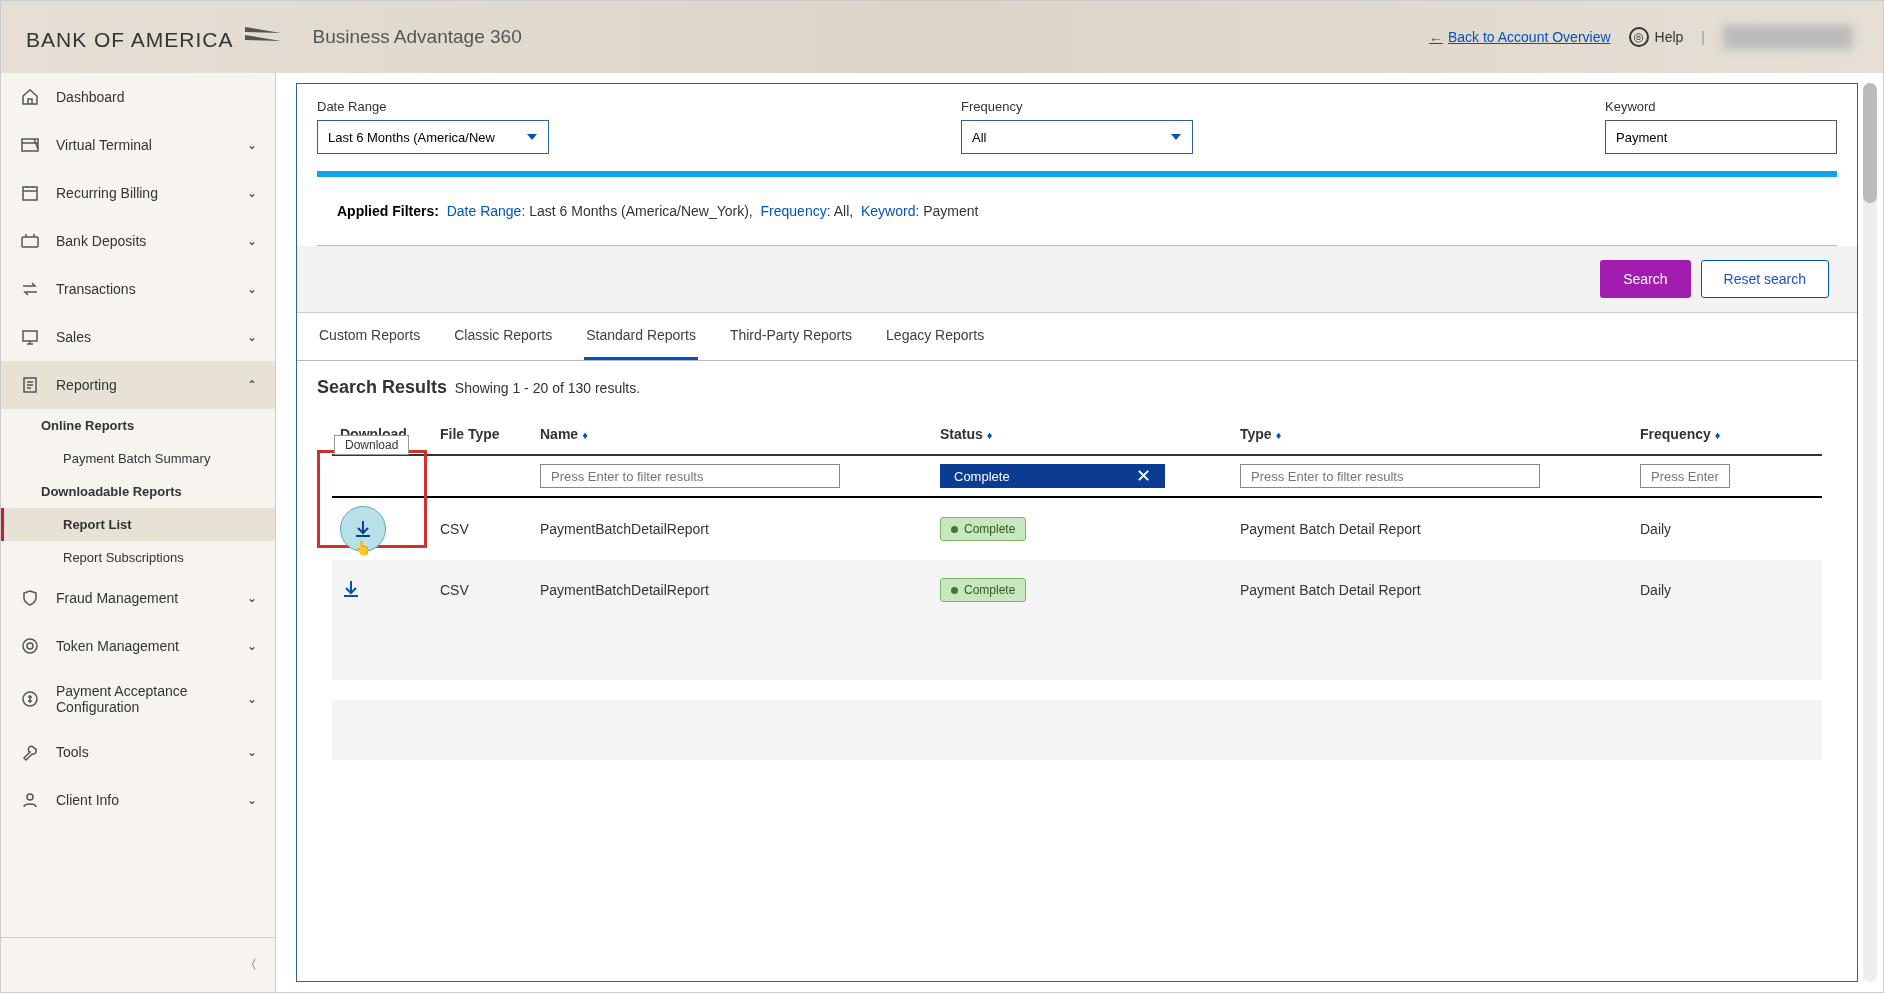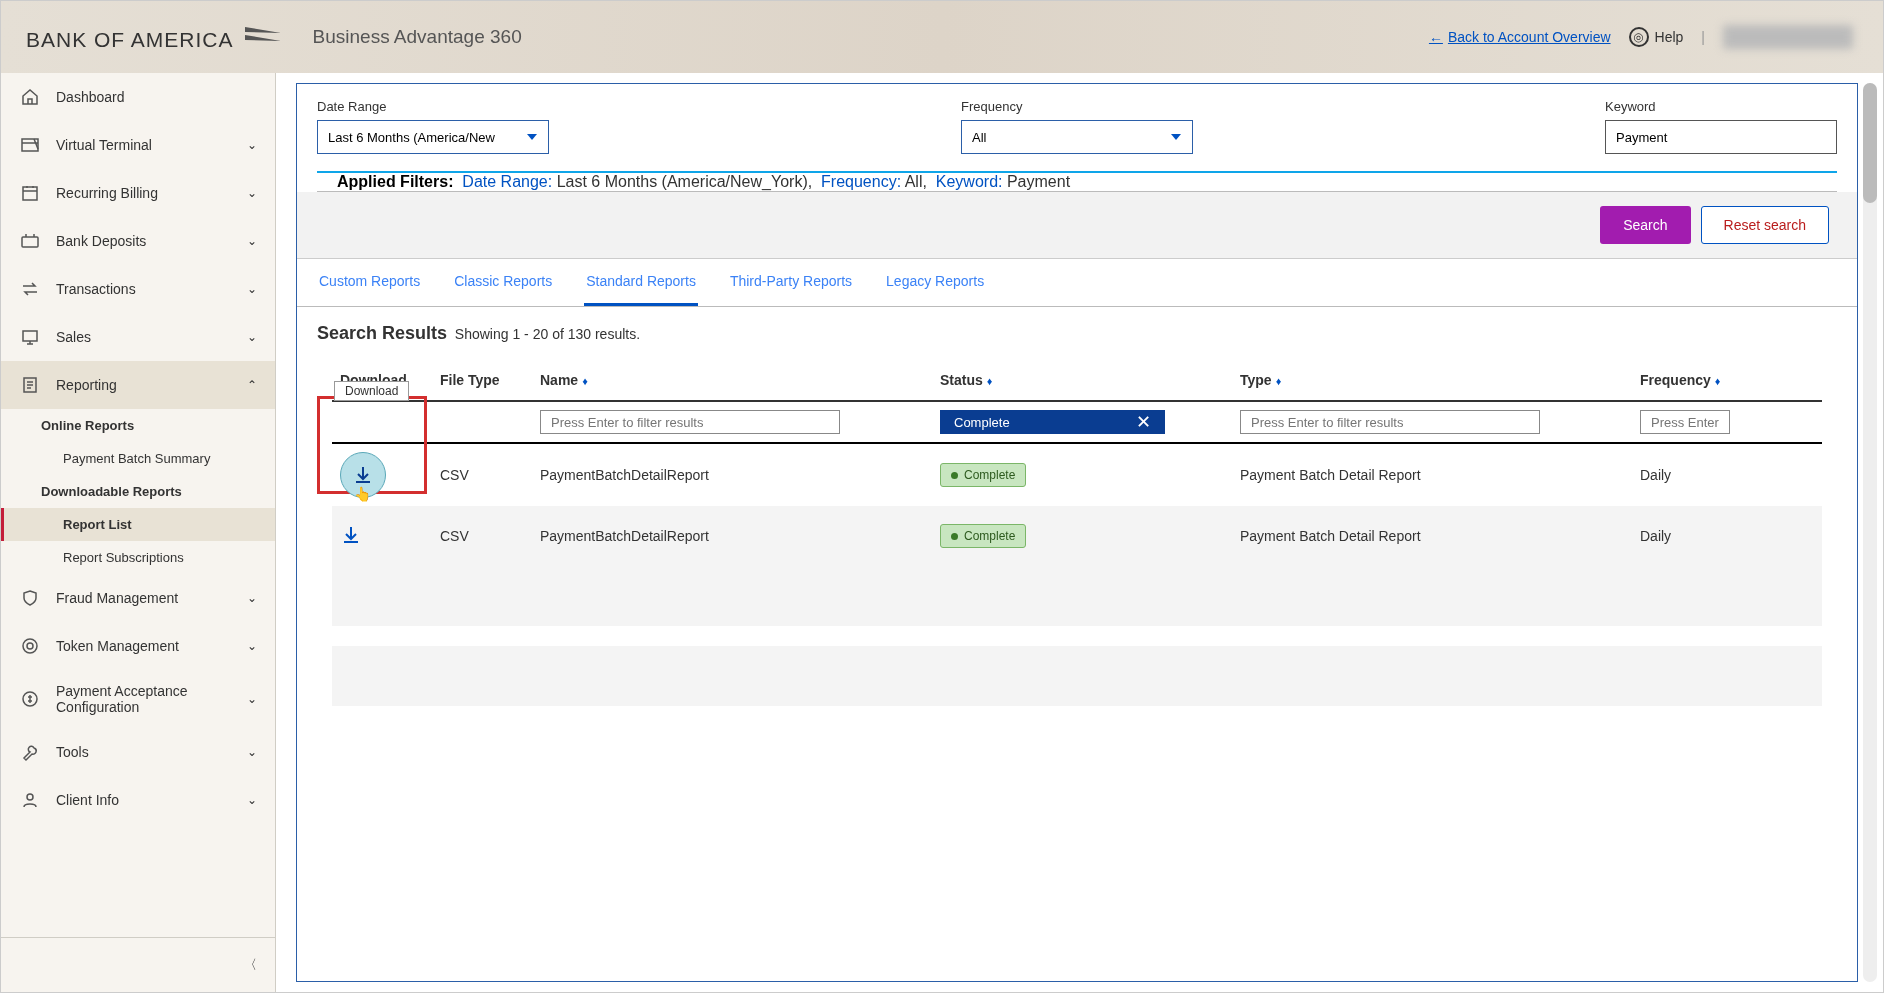--- a/index.html
+++ b/index.html
@@ -39,32 +39,32 @@
 
 .content-scroll { position: absolute; inset: 10px 25px 10px 20px; border: 1px solid #2b5fa8; overflow-y: auto; }
 .filter-row { display: flex; gap: 12px; padding: 15px 20px 5px; justify-content: space-between; }
 .filter-group { display: flex; flex-direction: column; gap: 6px; }
 .filter-label { font-size: 13px; color: #333; }
 .filter-select { width: 232px; height: 34px; border: 1px solid #2b5fa8; padding: 0 30px 0 10px; font-size: 13px; background: #fff; appearance: none; position: relative; }
 .filter-input { width: 232px; height: 34px; border: 1px solid #555; padding: 0 10px; font-size: 13px; }
 .select-wrap { position: relative; }
 .select-wrap::after { content: ''; position: absolute; right: 12px; top: 14px; width: 0; height: 0; border-left: 5px solid transparent; border-right: 5px solid transparent; border-top: 6px solid #0052c2; pointer-events: none; }
 
-.applied-filters { padding: 0 20px; border-top: 2px solid #0ea5e9; border-bottom: 1px solid #bbb; margin: 12px 20px 0; font-size: 16px; }
+.applied-filters { padding: 26px 20px; border-top: 6px solid #0ea5e9; border-bottom: 1px solid #bbb; margin: 12px 20px 0; font-size: 14px; }
 .applied-filters b { color: #000; }
 .filter-tag { color: #0052c2; }
 .filter-val { color: #333; }
 
 .button-row { background: #f2f2f2; padding: 14px 28px; display: flex; justify-content: flex-end; gap: 10px; border-bottom: 1px solid #ccc; }
 .btn { padding: 10px 22px; font-size: 14px; border-radius: 3px; cursor: pointer; border: 1px solid transparent; }
 .btn-primary { background: #a21caf; color: #fff; }
-.btn-secondary { background: #fff; border: 1px solid #0052c2; color: #b91c1c; }
+.btn-secondary { background: #fff; border: 1px solid #0052c2; color: #1d4ed8; }
 
 .tabs { display: flex; gap: 30px; padding: 0 20px; border-bottom: 1px solid #bbb; }
-.tab { padding: 14px 2px; font-size: 14px; color: #3b82f6; cursor: pointer; border-bottom: 3px solid transparent; }
+.tab { padding: 14px 2px; font-size: 14px; color: #404040; cursor: pointer; border-bottom: 3px solid transparent; }
 .tab.active { border-bottom-color: #0052c2; font-weight: normal; }
 
 .results-header { padding: 16px 20px; font-size: 14px; }
 .results-header b { font-size: 18px; }
 
 
 .table-wrap { padding: 0 35px; }
 table { width: 100%; border-collapse: collapse; }
 th { text-align: left; padding: 12px 8px; border-bottom: 2px solid #333; font-size: 14px; font-weight: bold; }
 th .sort { color: #0052c2; font-size: 11px; margin-left: 4px; }

